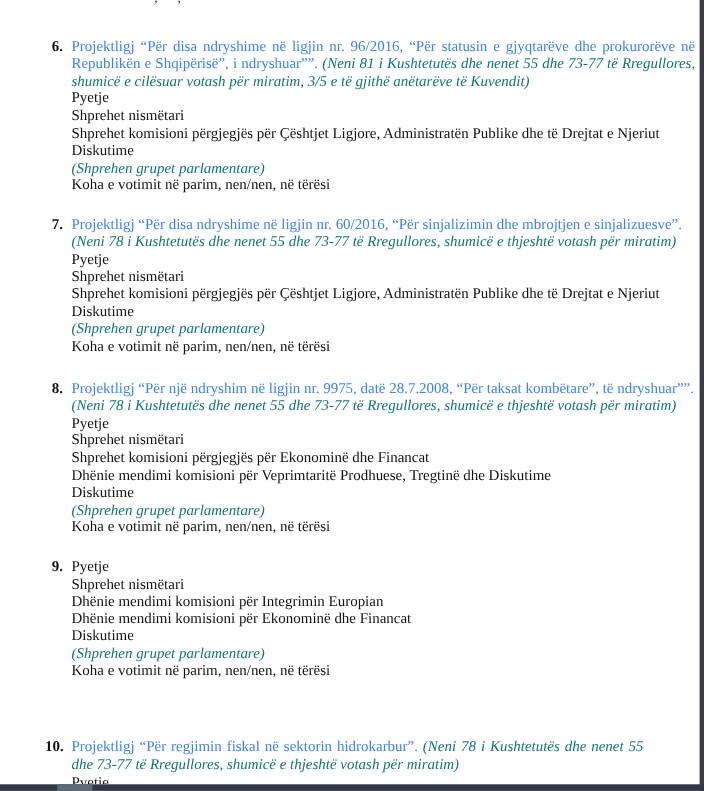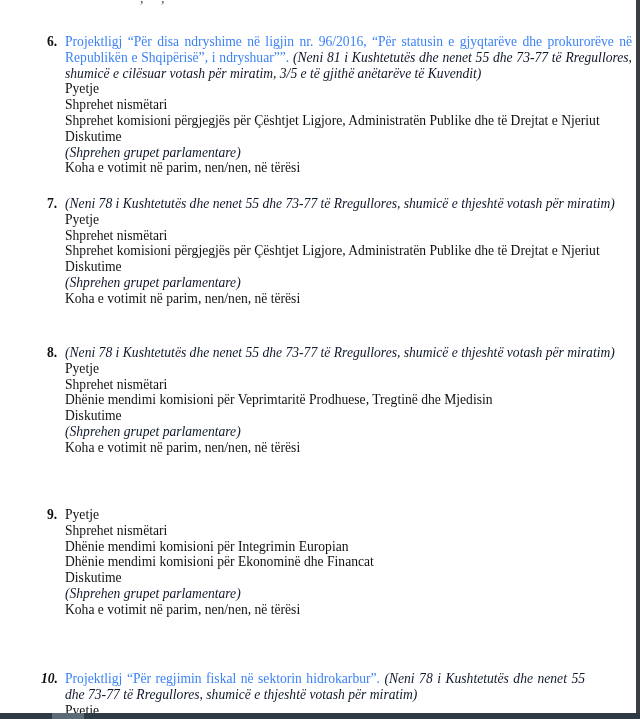--- a/index.html
+++ b/index.html
@@ -30,23 +30,23 @@
     white-space: nowrap; letter-spacing: 2px;
   }
   .item {
     position: absolute; left: 47px; width: 585px;
     font-size: 13.6px; line-height: 15.8px;
   }
   .item .num {
     position: absolute; left: 0; top: 0; font-weight: bold; color: #111;
   }
   .item .body { margin-left: 18px; }
-  .item.two-digit .num { left: -6px; font-style: italic; }
+  .item.two-digit .num { left: -6px; }
   .title { color: #3b82f6; }
-  .note { font-style: italic; color: #0f172a; }
+  .note { font-style: italic; color: #0f766e; }
   .line { display: block; white-space: nowrap; }
   .justify { text-align: justify; text-align-last: left; }
 </style>
 </head>
 <body>
 
 <div class="page">
 
   <div class="top-fragment">' , ' ,</div>
 
@@ -62,41 +62,44 @@
       <span class="line">Shprehet komisioni përgjegjës për Çështjet Ligjore, Administratën Publike dhe të Drejtat e Njeriut</span>
       <span class="line">Diskutime</span>
       <span class="line note">(Shprehen grupet parlamentare)</span>
       <span class="line">Koha e votimit në parim, nen/nen, në tërësi</span>
     </div>
   </div>
 
   <div class="item" style="top:196px;">
     <span class="num">7.</span>
     <div class="body">
+      <span class="line title">Projektligj “Për disa ndryshime në ligjin nr. 60/2016, “Për sinjalizimin dhe mbrojtjen e sinjalizuesve”.</span>
       <span class="line note">(Neni 78 i Kushtetutës dhe nenet 55 dhe 73-77 të Rregullores, shumicë e thjeshtë votash për miratim)</span>
     </div>
     <div class="body">
       <span class="line">Pyetje</span>
       <span class="line">Shprehet nismëtari</span>
       <span class="line">Shprehet komisioni përgjegjës për Çështjet Ligjore, Administratën Publike dhe të Drejtat e Njeriut</span>
       <span class="line">Diskutime</span>
       <span class="line note">(Shprehen grupet parlamentare)</span>
       <span class="line">Koha e votimit në parim, nen/nen, në tërësi</span>
     </div>
   </div>
 
   <div class="item" style="top:345px;">
     <span class="num">8.</span>
     <div class="body">
+      <span class="line title">Projektligj “Për një ndryshim në ligjin nr. 9975, datë 28.7.2008, “Për taksat kombëtare”, të ndryshuar””.</span>
       <span class="line note">(Neni 78 i Kushtetutës dhe nenet 55 dhe 73-77 të Rregullores, shumicë e thjeshtë votash për miratim)</span>
     </div>
     <div class="body">
       <span class="line">Pyetje</span>
       <span class="line">Shprehet nismëtari</span>
-      <span class="line">Dhënie mendimi komisioni për Veprimtaritë Prodhuese, Tregtinë dhe Mjedisin</span>
+      <span class="line">Shprehet komisioni përgjegjës për Ekonominë dhe Financat</span>
+      <span class="line">Dhënie mendimi komisioni për Veprimtaritë Prodhuese, Tregtinë dhe Diskutime</span>
       <span class="line">Diskutime</span>
       <span class="line note">(Shprehen grupet parlamentare)</span>
       <span class="line">Koha e votimit në parim, nen/nen, në tërësi</span>
     </div>
   </div>
 
   <div class="item" style="top:507px;">
     <span class="num">9.</span>
     <div class="body">
       <span class="line">Pyetje</span>

